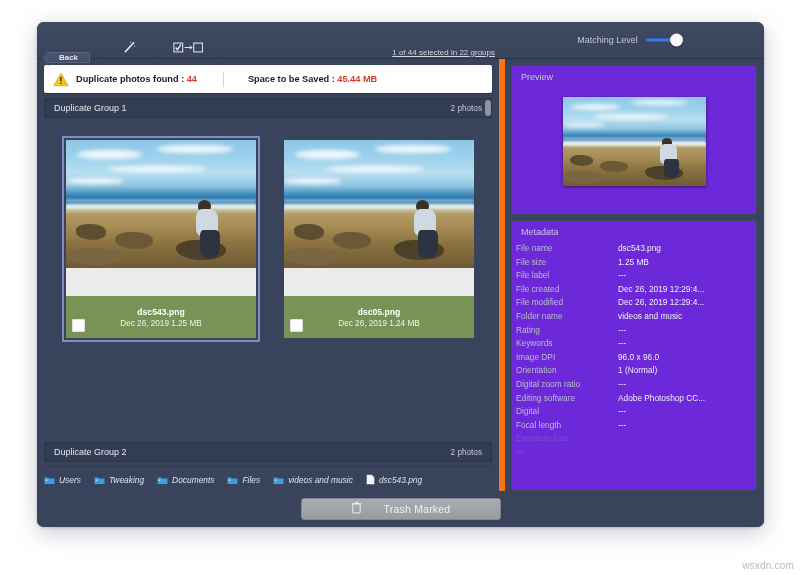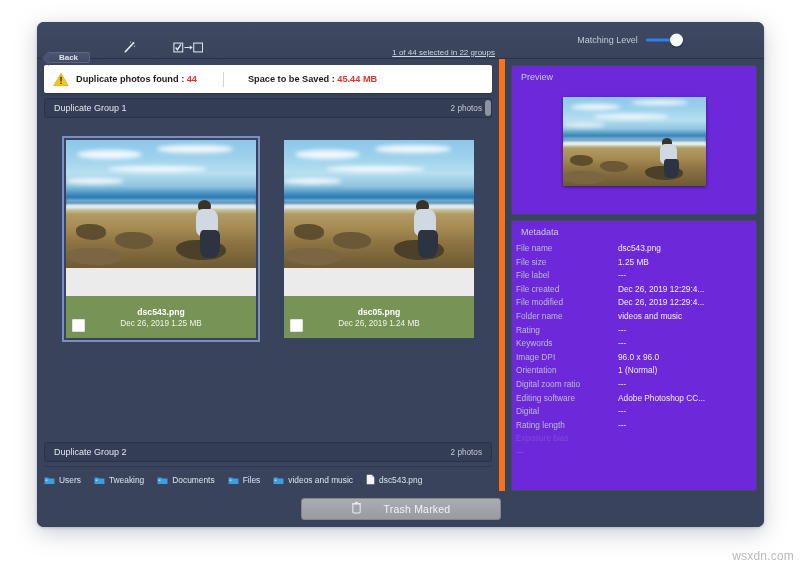--- a/index.html
+++ b/index.html
@@ -348,20 +348,21 @@
   
   .crumb-bar {
     height: 22px;
     margin: 4px 7px 0 7px;
     display: flex;
     align-items: center;
     gap: 13px;
     flex: none;
     border-top: 1px solid #2e394e;
     padding-top: 2px;
+    font-style: italic;
   }
   .crumb {
     display: flex;
     align-items: center;
     gap: 4px;
   }
   .crumb-label { font-size: 8.4px; color: #dde2ea; white-space: nowrap; }
 
   .bottom-bar {
     height: 36px;
@@ -465,22 +466,22 @@
     top: 2px;
     width: 6px;
     height: 16px;
     background: #8e93a1;
     border-radius: 3px;
   }
 
   .watermark {
     position: absolute;
     right: 6px;
-    bottom: 12px;
-    font-size: 12px;
+    bottom: 4px;
+    font-size: 10px;
     color: #b9b9b9;
     letter-spacing: 0.2px;
     margin-top: 24px;
   }
 </style>
 </head>
 <body>
 
 <div class="app-window">
 
@@ -763,21 +764,21 @@
             </div>
           <div class="meta-row">
               <span class="meta-key">Editing software</span>
               <span class="meta-val">Adobe Photoshop CC...</span>
             </div>
           <div class="meta-row">
               <span class="meta-key">Digital</span>
               <span class="meta-val">---</span>
             </div>
           <div class="meta-row">
-              <span class="meta-key">Rating length</span>
+              <span class="meta-key">Focal length</span>
               <span class="meta-val">---</span>
             </div>
           <div class="meta-row faded">
               <span class="meta-key">Exposure bias</span>
               <span class="meta-val">---</span>
             </div>
         </div>
       </div>
     </div>
   </div>

